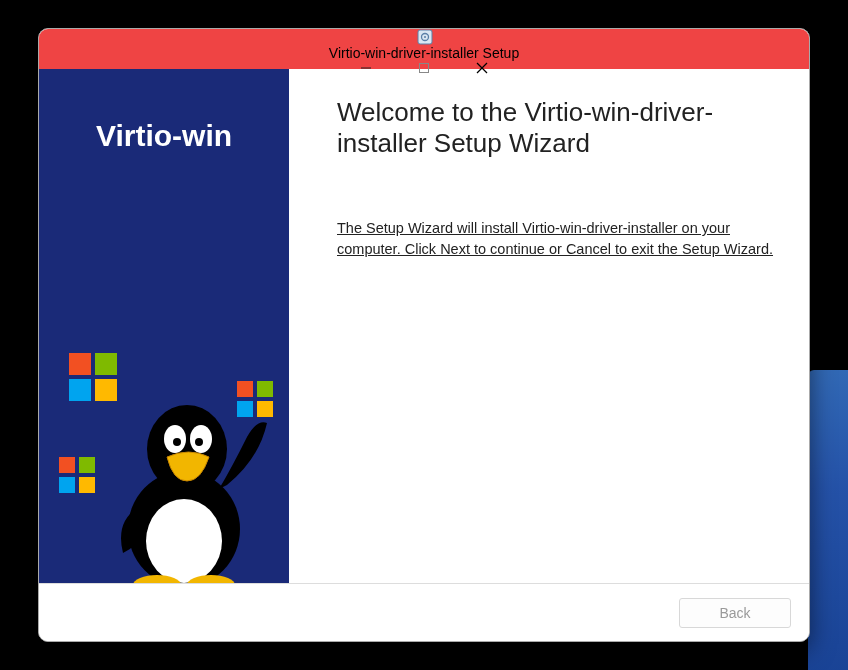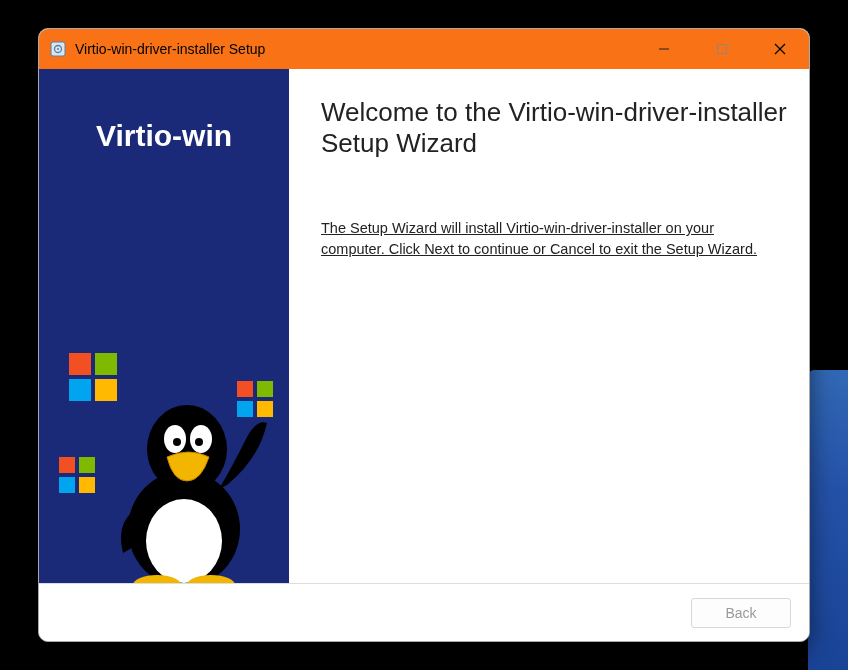--- a/index.html
+++ b/index.html
@@ -20,21 +20,22 @@
       border-radius: 10px;
       box-shadow: 0 8px 24px rgba(0,0,0,.5);
       display: flex;
       flex-direction: column;
       overflow: hidden;
     }
     .titlebar {
       height: 40px;
       display: flex;
       align-items: center;
-      background: #f97316;
+      background: #ef4444;
+      flex-direction: column;
     }
     .titlebar .app-icon {
       width: 18px; height: 18px;
       margin-left: 10px; margin-right: 8px;
       display: inline-flex; align-items: center; justify-content: center;
     }
     .titlebar .title {
       font-size: 14px;
       color: #000;
       flex: 1;
@@ -78,21 +79,21 @@
     .winlogo .g { top:0; right:0; background:#7fba00; }
     .winlogo .b { bottom:0; left:0; background:#00a4ef; }
     .winlogo .y { bottom:0; right:0; background:#ffb900; }
     .winlogo.small { width:36px; height:36px;}
     .winlogo.small .q{ width:16px; height:16px;}
     .tux { position:absolute; left:70px; bottom:-6px; width:160px; height:200px; }
     .main {
       flex: 1;
       display: flex;
       flex-direction: column;
-      padding: 28px 22px 10px 32px;
+      padding: 28px 22px 10px 48px;
     }
     .heading {
       font-size: 26px;
       font-weight: 400;
       color: #222;
       line-height: 1.18;
       margin-bottom: 60px;
     }
     .body-text {
       font-size: 14.5px;
@@ -105,21 +106,21 @@
       border-top: 1px solid #ddd;
       height: 58px;
       display: flex;
       align-items: center;
       justify-content: flex-end;
       gap: 14px;
       padding: 0 18px;
       background:#fff;
     }
     .btn {
-      width: 100px;
+      width: 112px;
       height: 30px;
       background: #fdfdfd;
       border: 1px solid #bfbfbf;
       border-radius: 3px;
       font-size: 14px;
       font-family: inherit;
       color: #222;
       display: inline-flex;
       align-items: center;
       justify-content: center;

